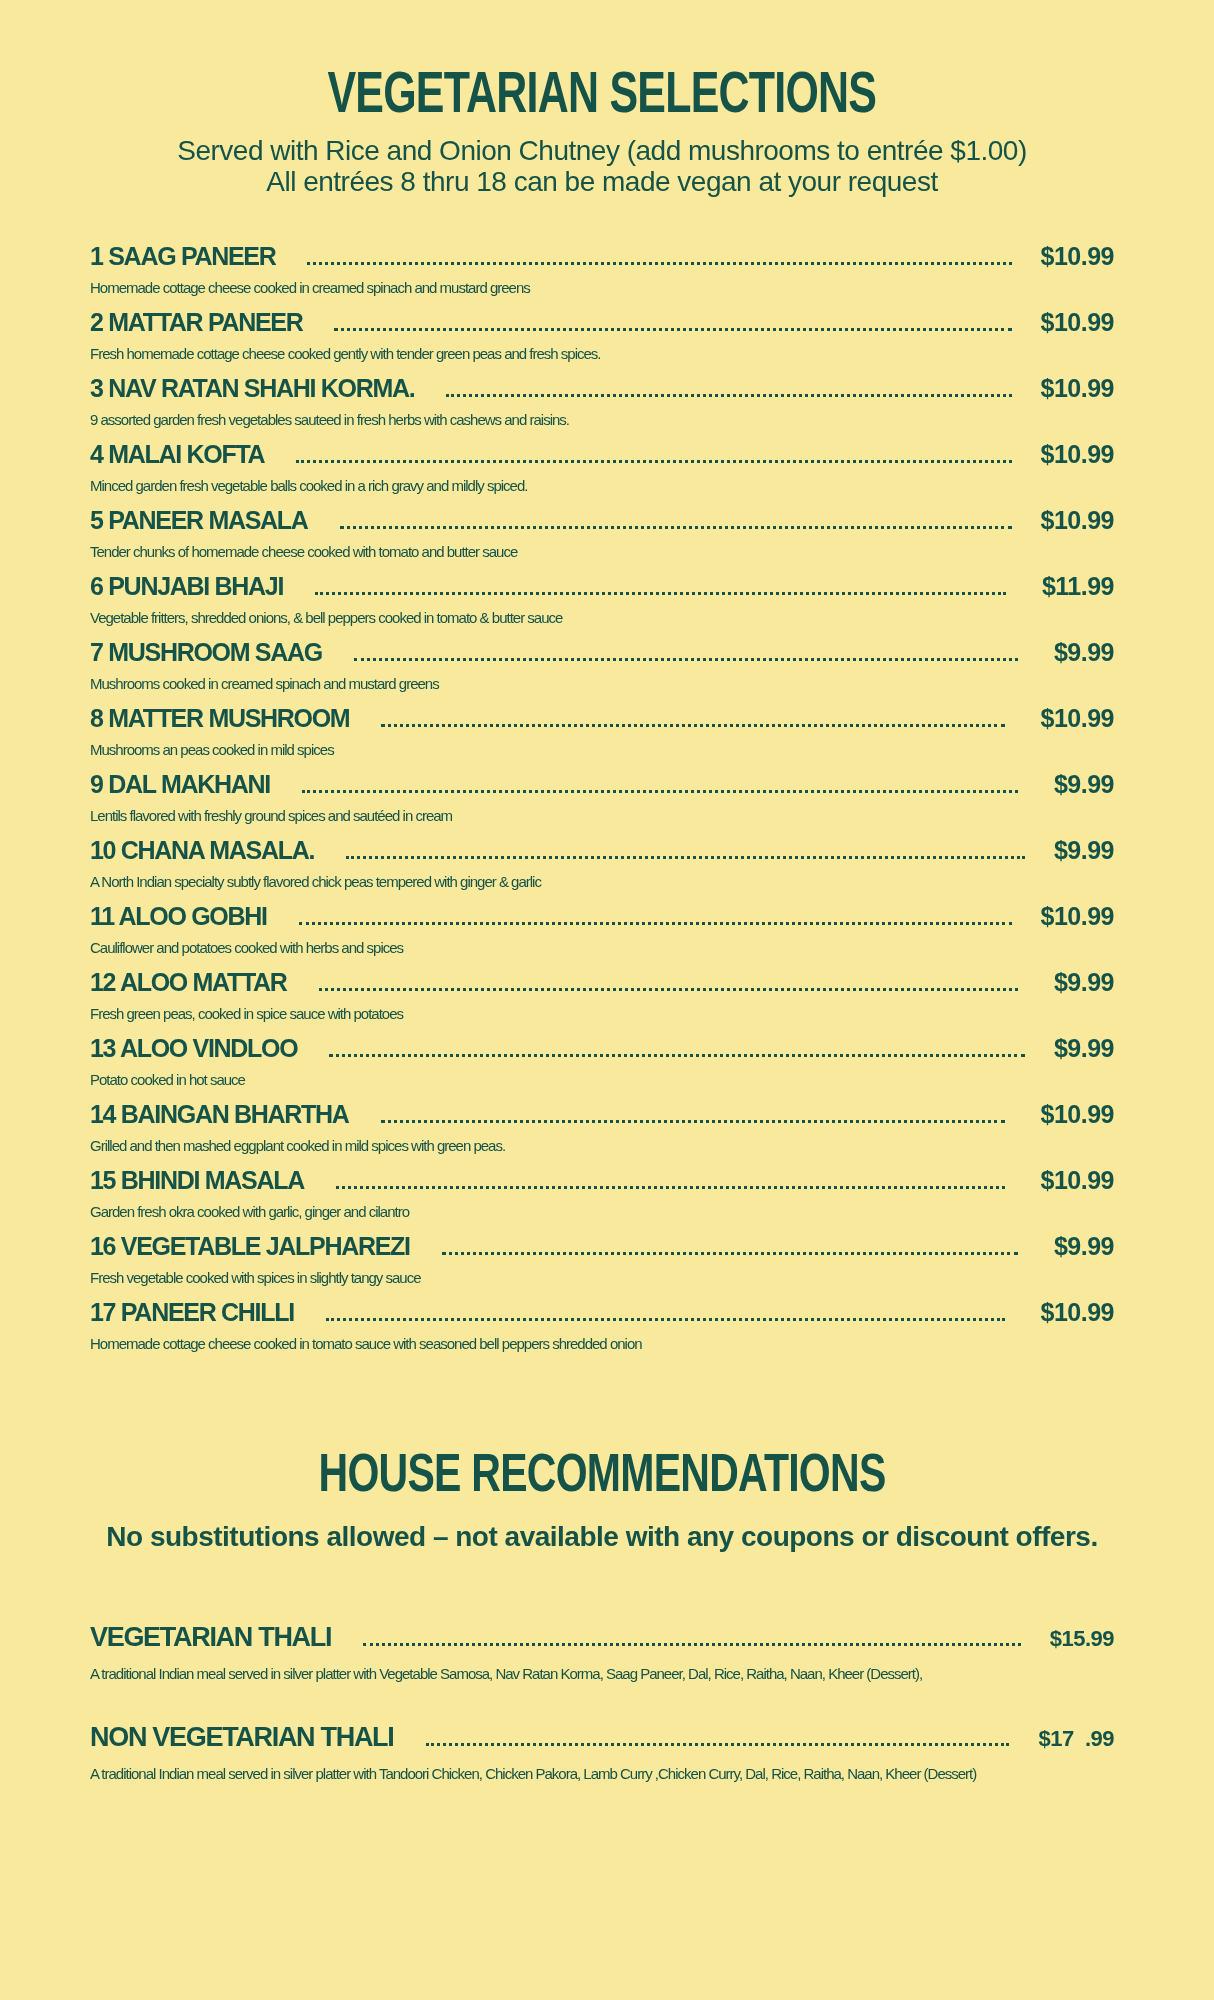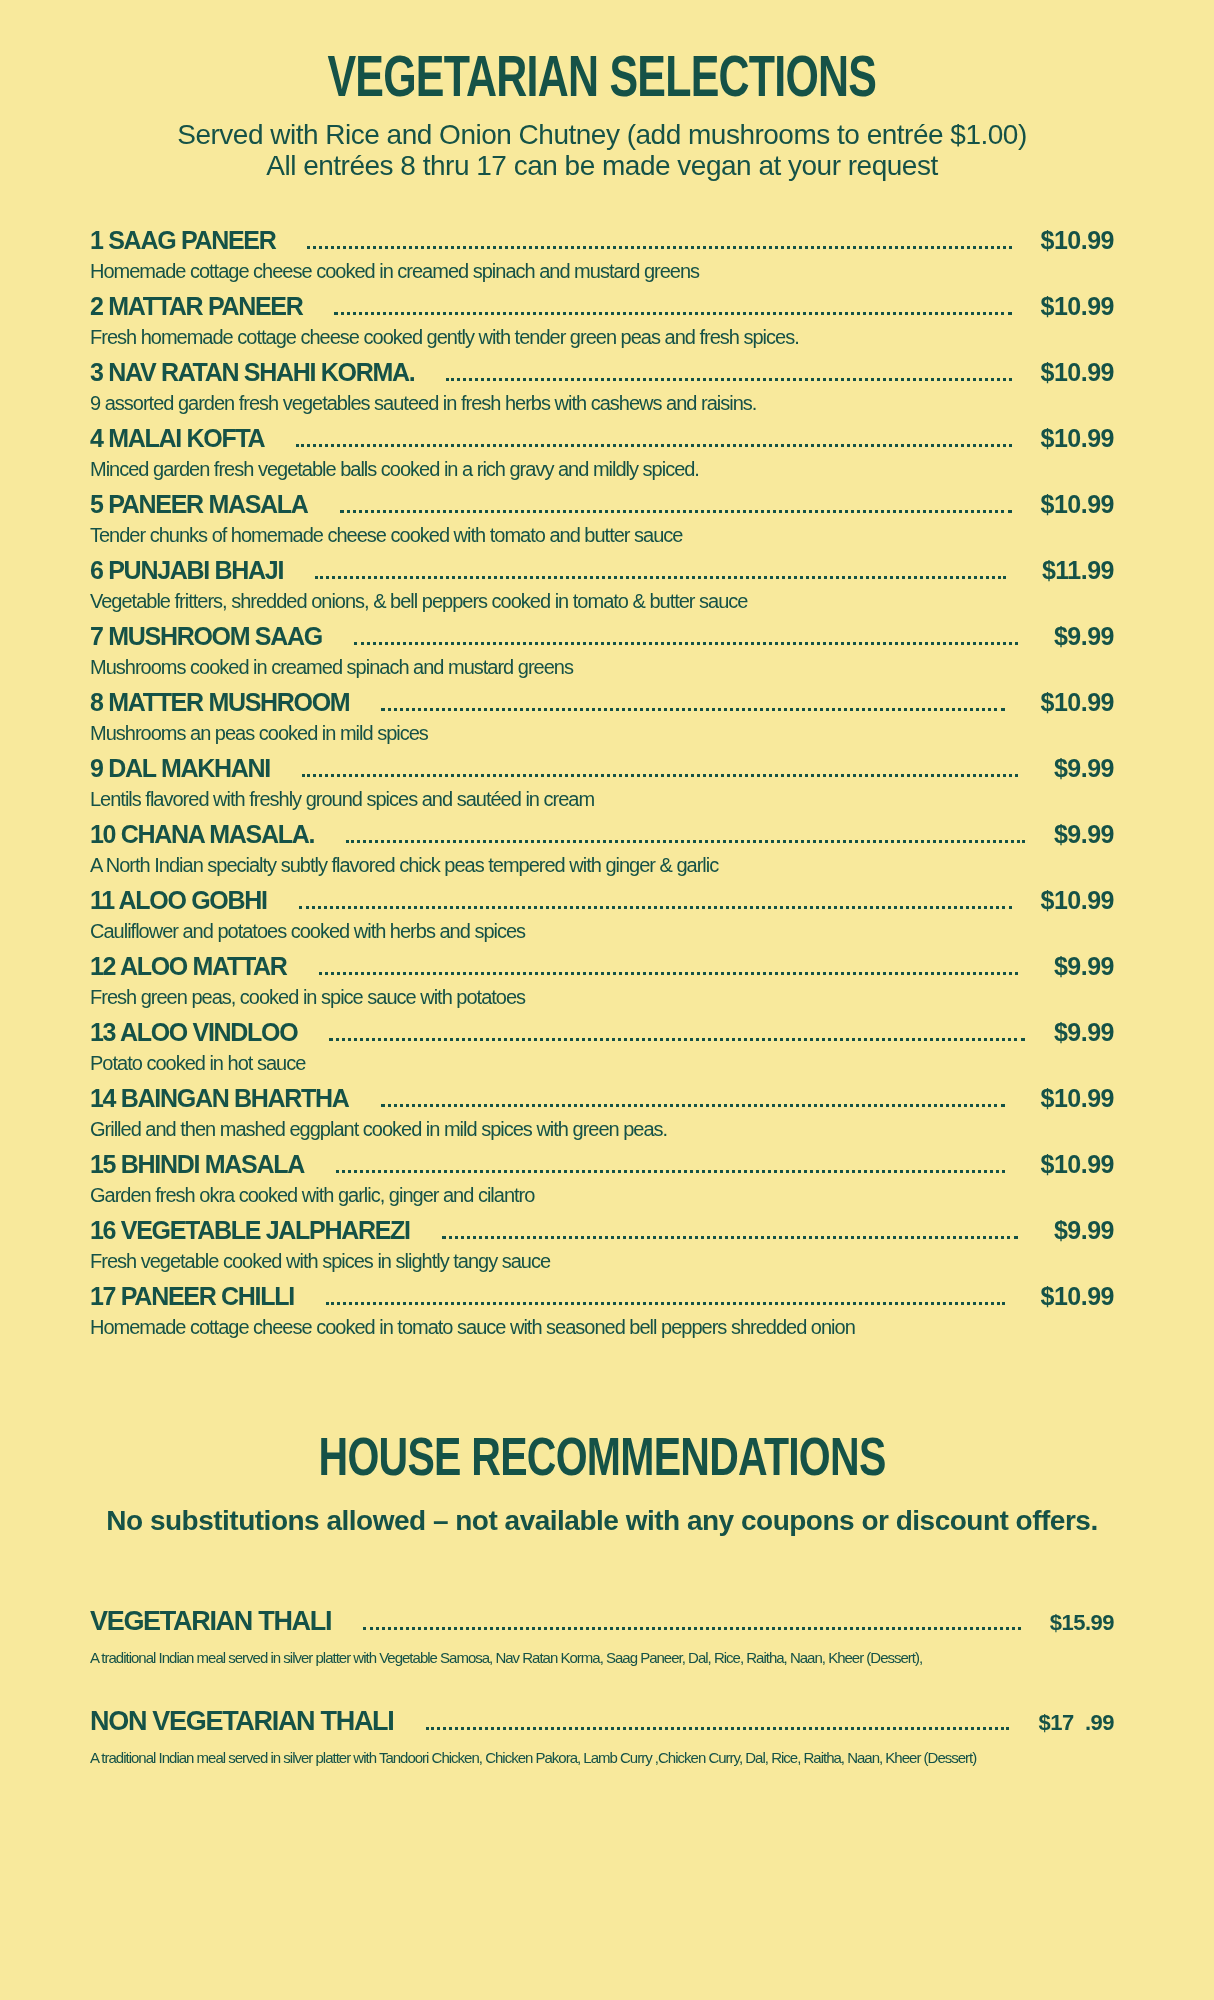--- a/index.html
+++ b/index.html
@@ -7,21 +7,21 @@
     width:1214px; height:2000px;
     background:#f8e99c;
     color:#155247;
     font-family:"Liberation Sans", sans-serif;
     overflow:hidden;
   }
   .content { padding:0 100px 0 90px; }
 
   
   .section-header { text-align:center; }
-  .veg-header { margin-top:46px; }
+  .veg-header { margin-top:62px; }
   .big-title {
     display:inline-block;
     font-weight:bold;
     font-size:58px;
     line-height:1.05;
     letter-spacing:-1px;
     transform:scaleX(0.74);
     white-space:nowrap;
   }
   .house-title-text { font-size:54px; transform:scaleX(0.76); }
@@ -44,42 +44,42 @@
     flex:1 1 auto;
     border-bottom:3px dotted #155247;
     margin:0 3px 6px 6px;
     min-width:20px;
   }
   .price {
     font-weight:bold; font-size:25px; letter-spacing:-0.5px;
     white-space:pre; flex:0 0 auto;
   }
   .desc {
-    font-size:20px; line-height:29px; letter-spacing:-1px;
+    font-size:15px; line-height:29px; letter-spacing:-1px;
     margin-top:1px;
   }
 
   
   .house-header { margin-top:86px; }
   .house-sub { margin-top:20px;font-weight:bold; }
   .house-items { margin-top:69px; }
   .house-item { margin-bottom:30px; }
   .house-item .name { font-size:27px; line-height:33px; letter-spacing:-1.3px; }
   .house-item .price { font-size:22px; }
   .house-item .desc { font-size:15px; line-height:34px; margin-top:3px; }
 </style>
 </head>
 <body>
 
 <div class="content">
 
   <div class="section-header veg-header">
     <span class="big-title">VEGETARIAN SELECTIONS</span>
     <div class="section-sub first-sub">Served with Rice and Onion Chutney (add mushrooms to entrée $1.00)</div>
-    <div class="section-sub">All entrées 8 thru 17 can be made vegan at your request</div>
+    <div class="section-sub">All entrées 8 thru 18 can be made vegan at your request</div>
   </div>
 
   <div class="items">
 
     <div class="item">
       <div class="row">
         <span class="name">1 SAAG PANEER</span>
         <span class="leader"></span>
         <span class="price">$10.99</span>
       </div>

